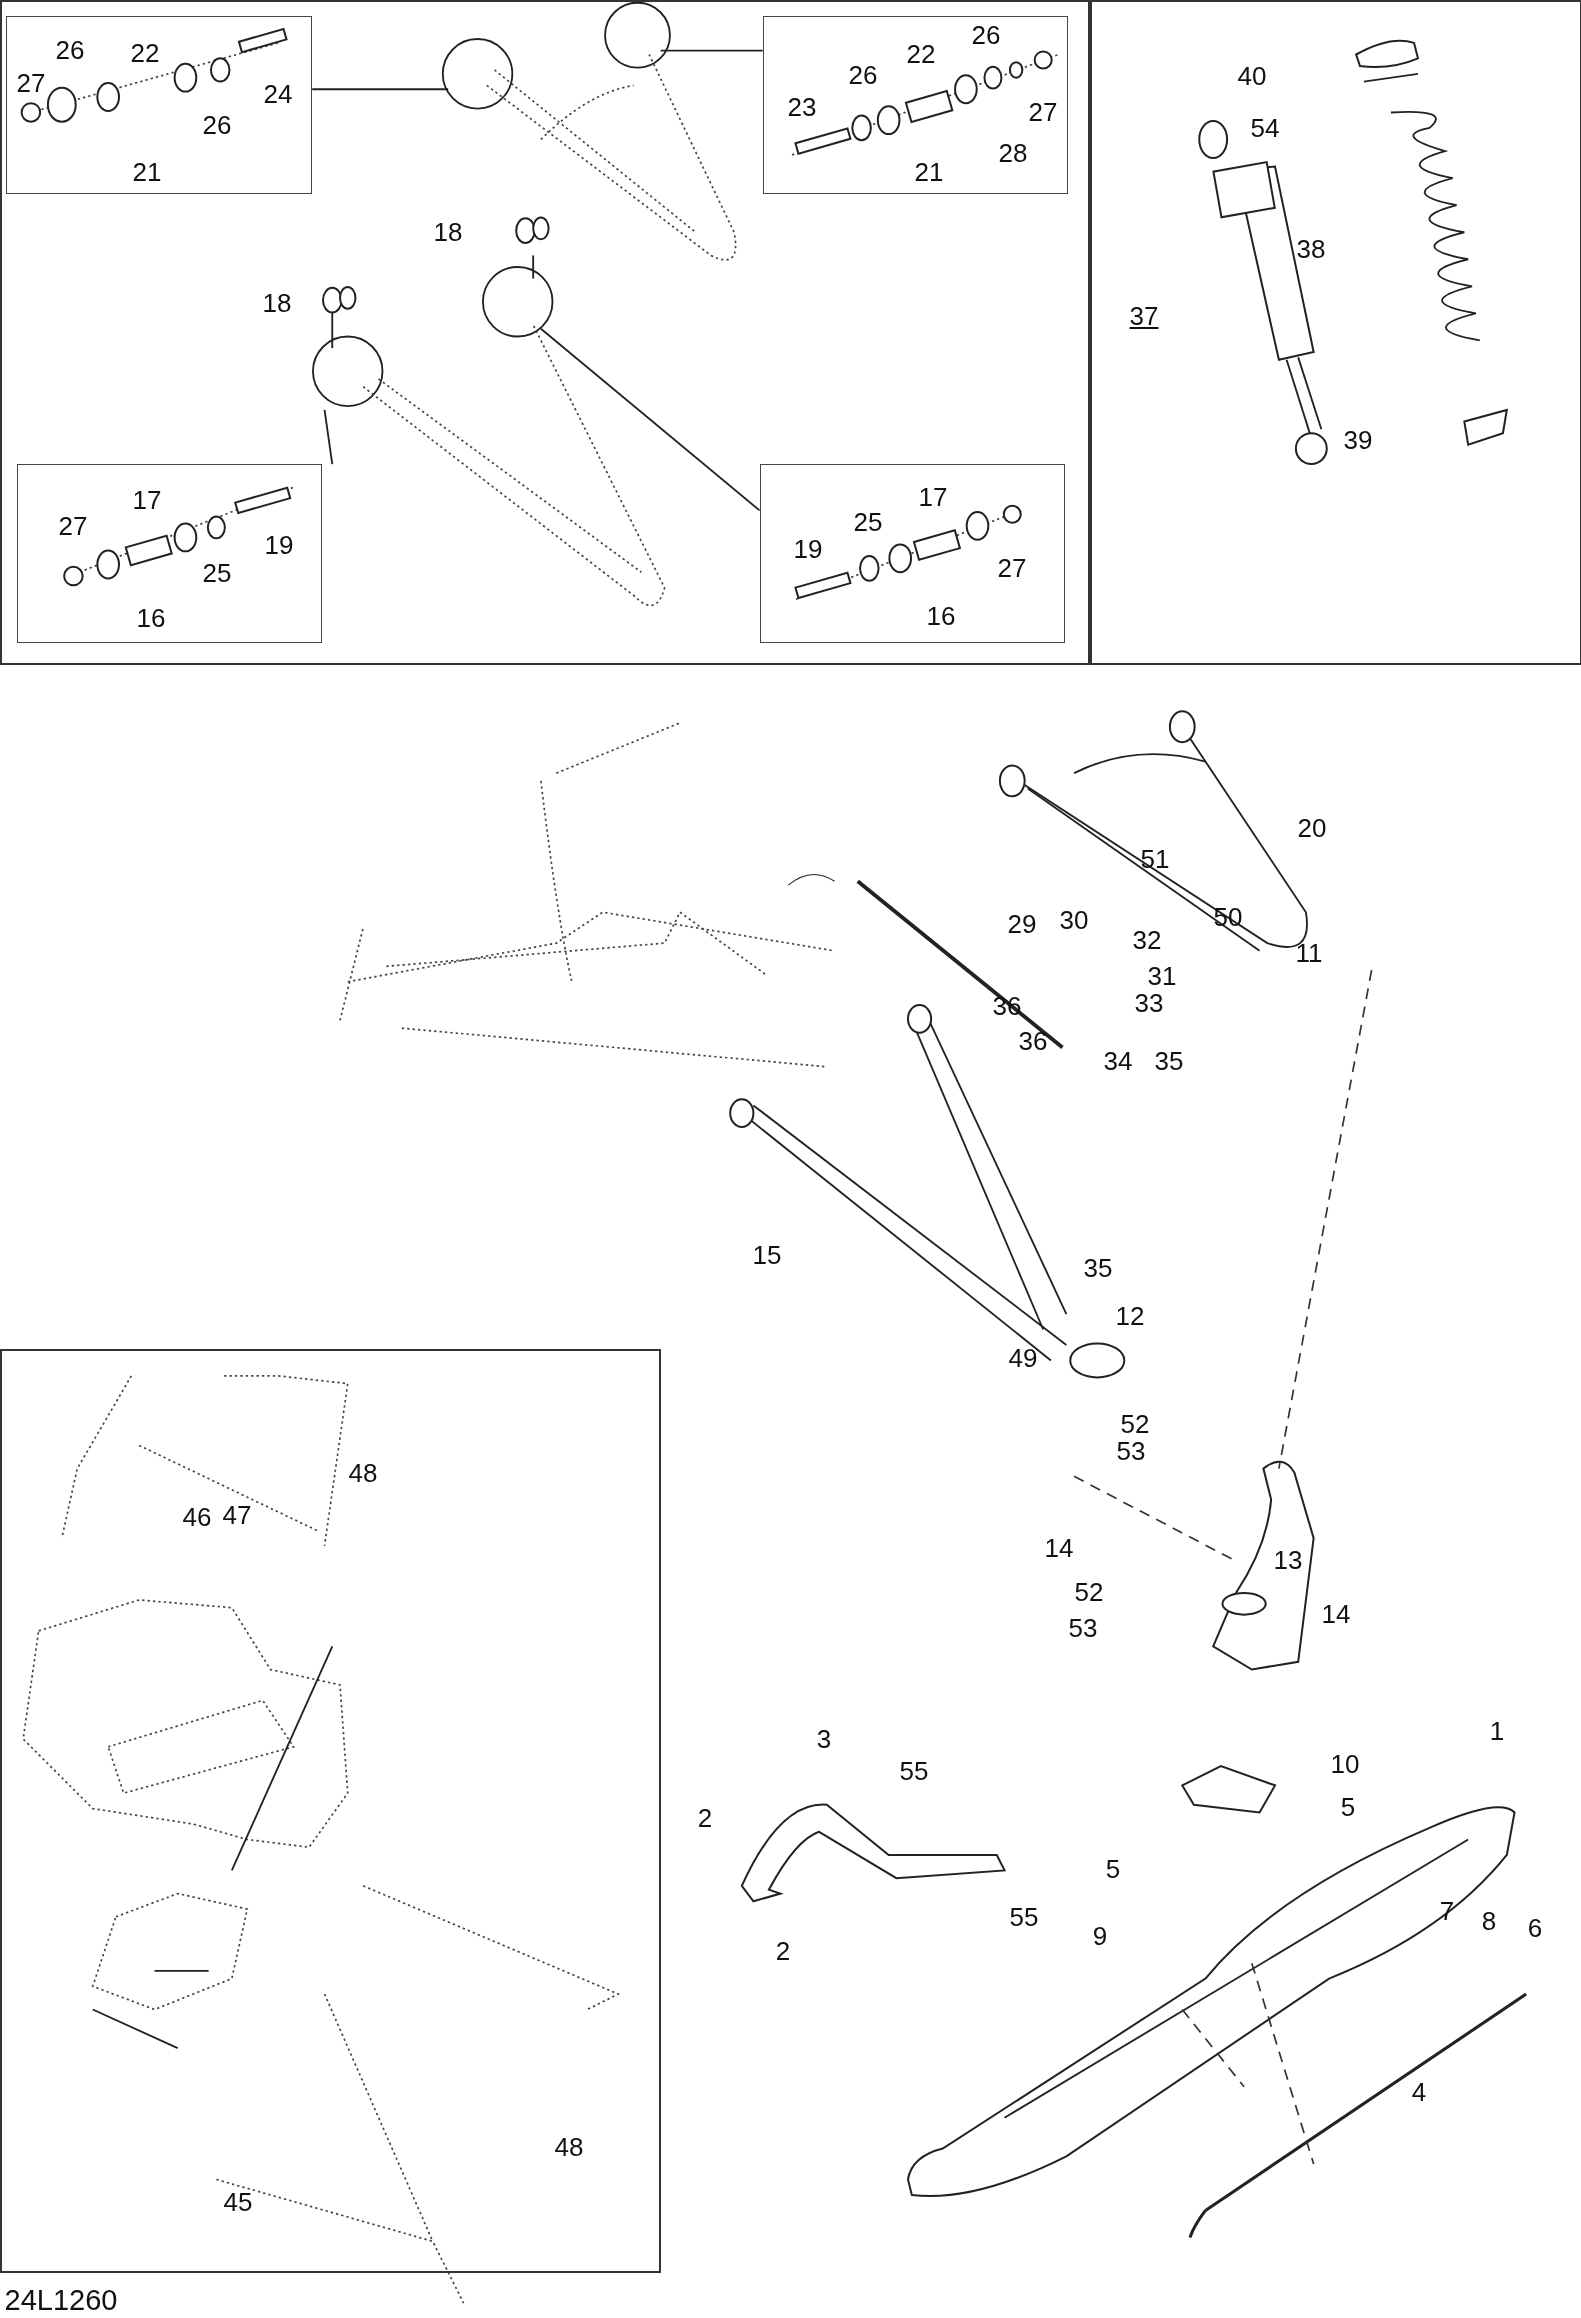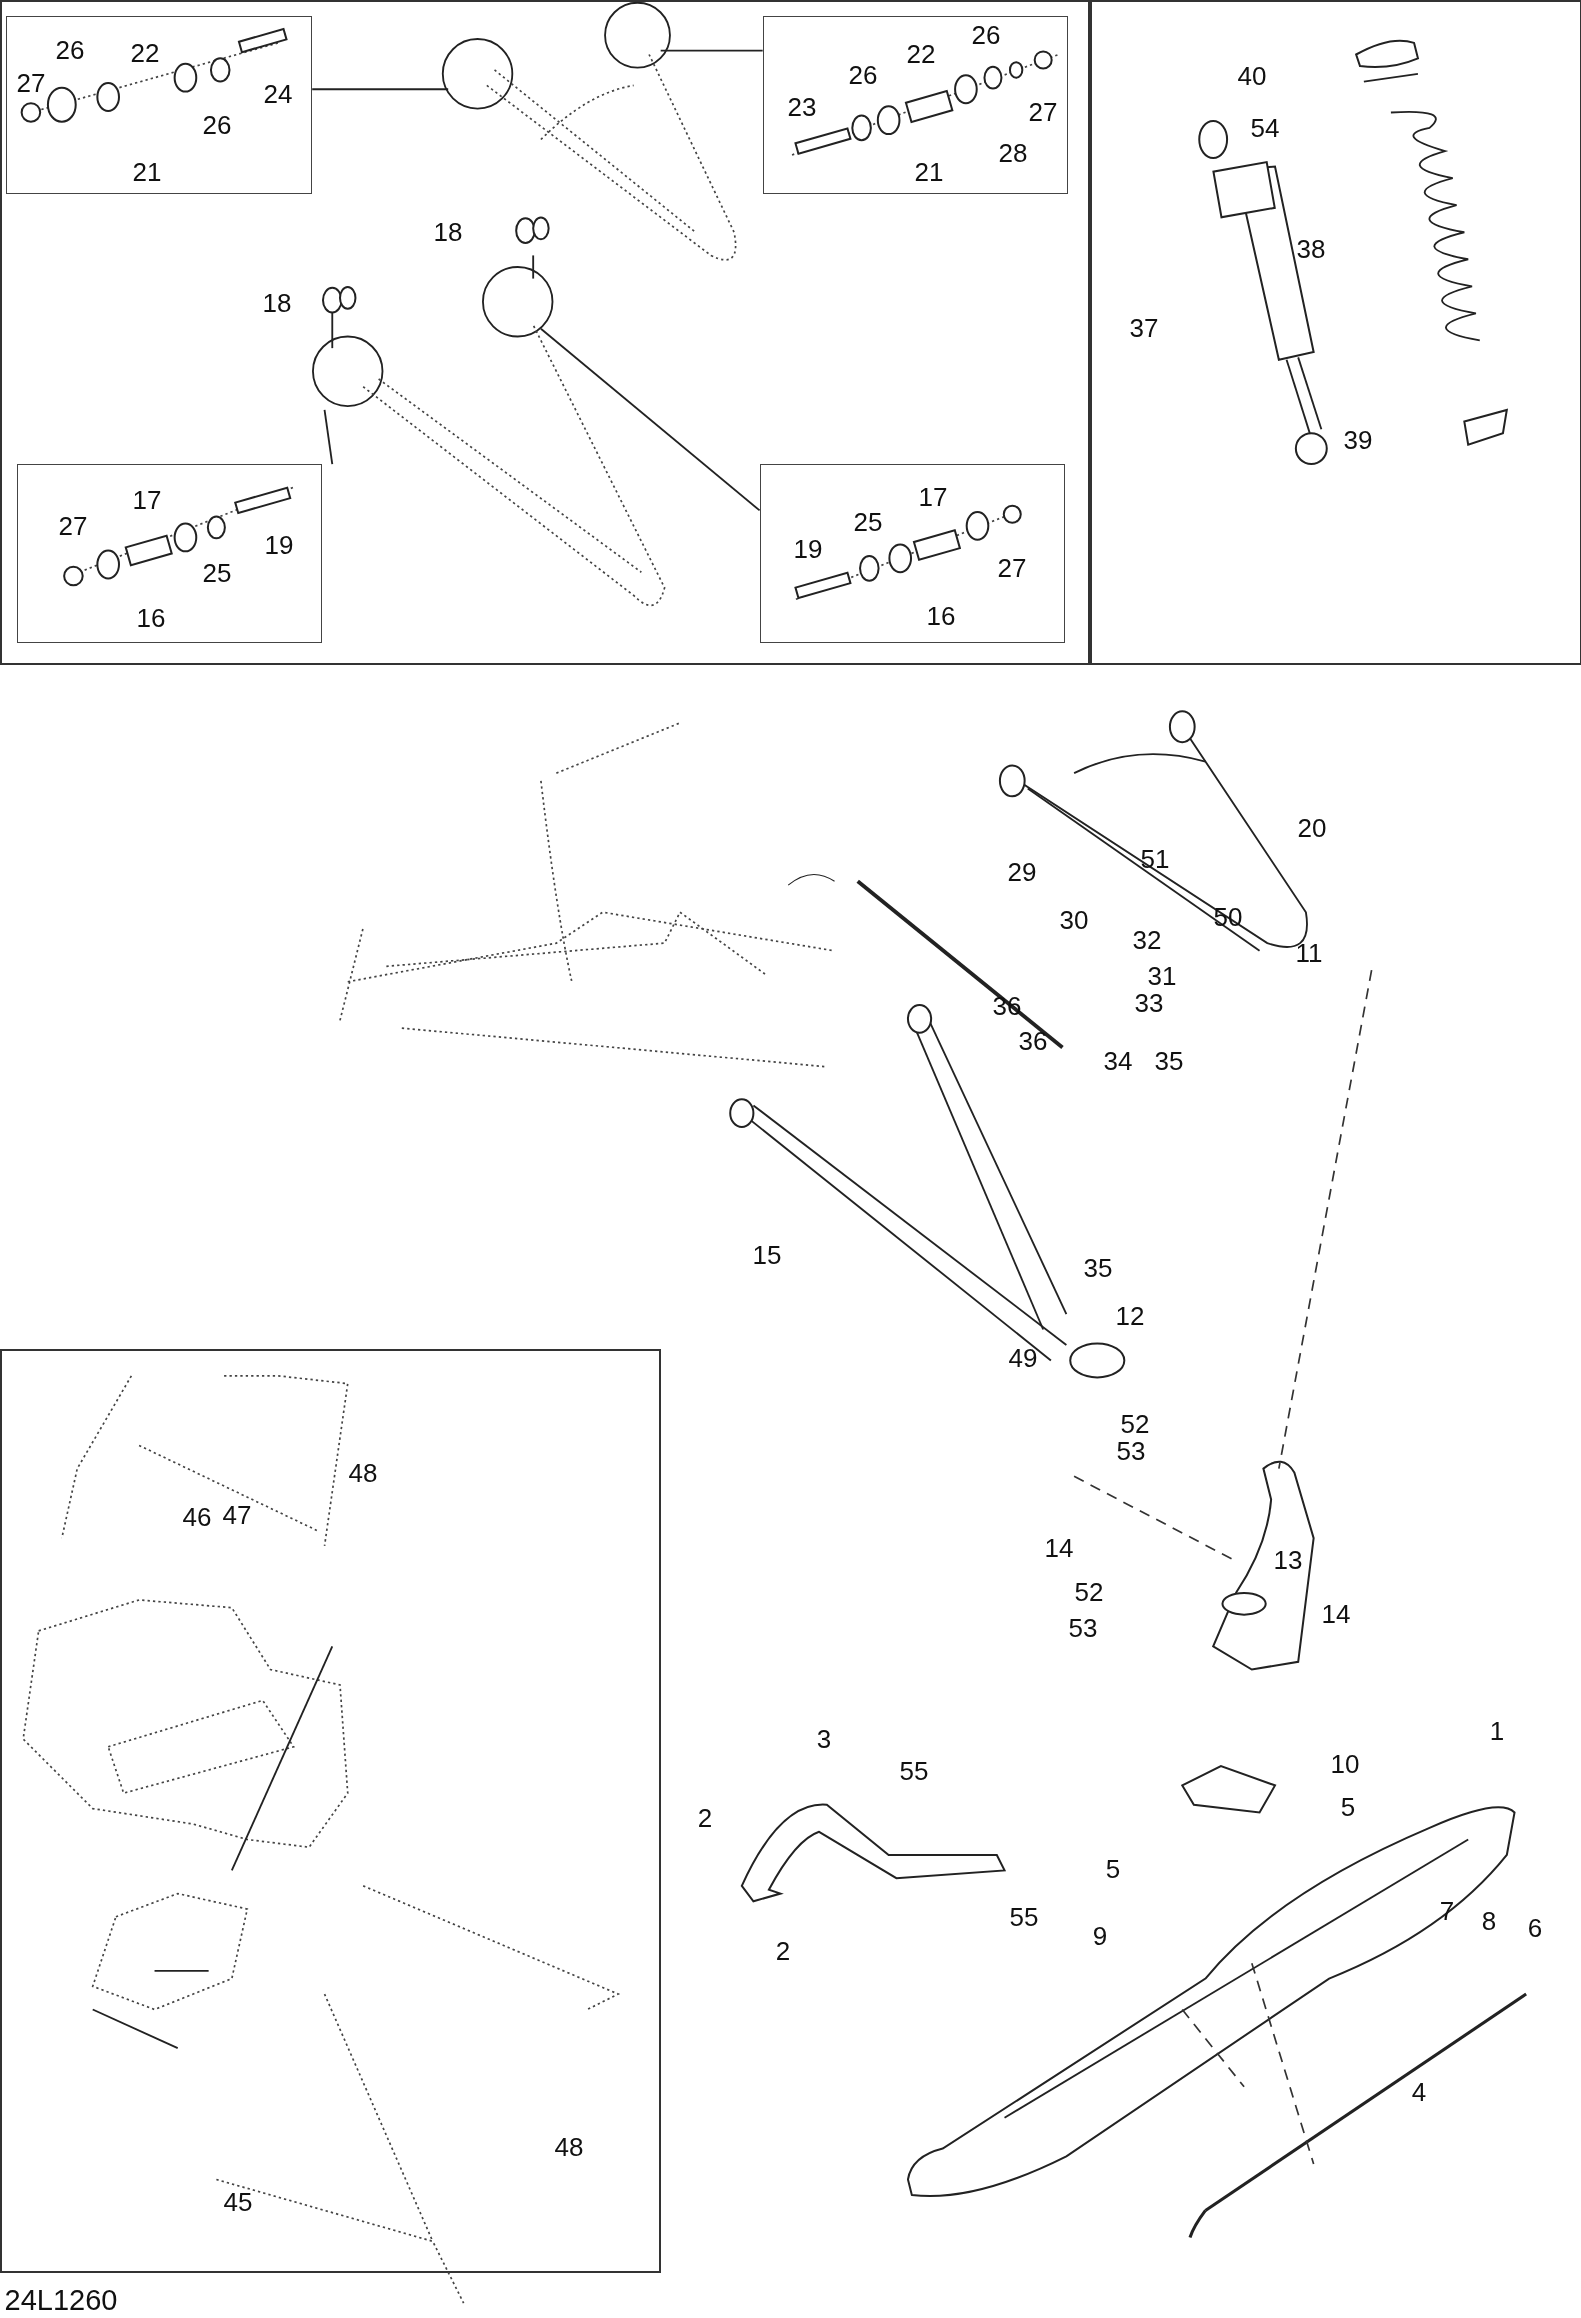--- a/index.html
+++ b/index.html
@@ -199,25 +199,25 @@
 
 <span class="callout" style="left:808px;top:549px;">19</span>
 <span class="callout" style="left:868px;top:522px;">25</span>
 <span class="callout" style="left:933px;top:497px;">17</span>
 <span class="callout" style="left:941px;top:616px;">16</span>
 <span class="callout" style="left:1012px;top:568px;">27</span>
 
 <span class="callout" style="left:1252px;top:76px;">40</span>
 <span class="callout" style="left:1265px;top:128px;">54</span>
 <span class="callout" style="left:1311px;top:249px;">38</span>
-<span class="callout" style="left:1144px;top:328px;">37</span>
+<span class="callout" style="left:1144px;top:316px;text-decoration:underline;">37</span>
 <span class="callout" style="left:1358px;top:440px;">39</span>
 
 <span class="callout" style="left:1312px;top:828px;">20</span>
-<span class="callout" style="left:1022px;top:872px;">29</span>
+<span class="callout" style="left:1022px;top:924px;">29</span>
 <span class="callout" style="left:1155px;top:859px;">51</span>
 <span class="callout" style="left:1228px;top:917px;">50</span>
 <span class="callout" style="left:1309px;top:953px;">11</span>
 <span class="callout" style="left:1074px;top:920px;">30</span>
 <span class="callout" style="left:1147px;top:940px;">32</span>
 <span class="callout" style="left:1162px;top:976px;">31</span>
 <span class="callout" style="left:1007px;top:1006px;">36</span>
 <span class="callout" style="left:1149px;top:1003px;">33</span>
 <span class="callout" style="left:1033px;top:1041px;">36</span>
 <span class="callout" style="left:1118px;top:1061px;">34</span>

